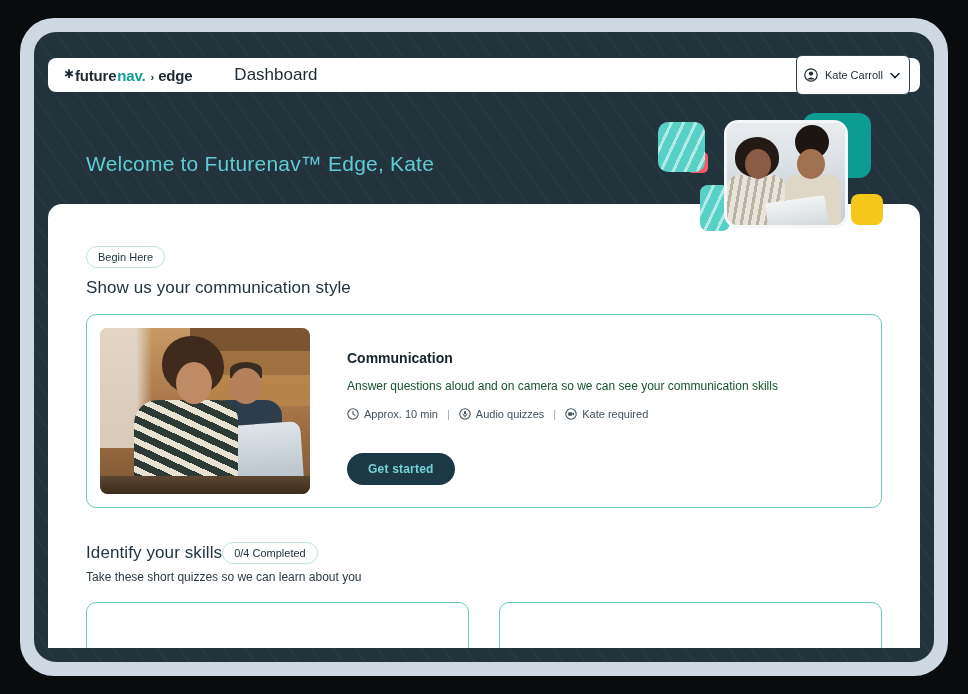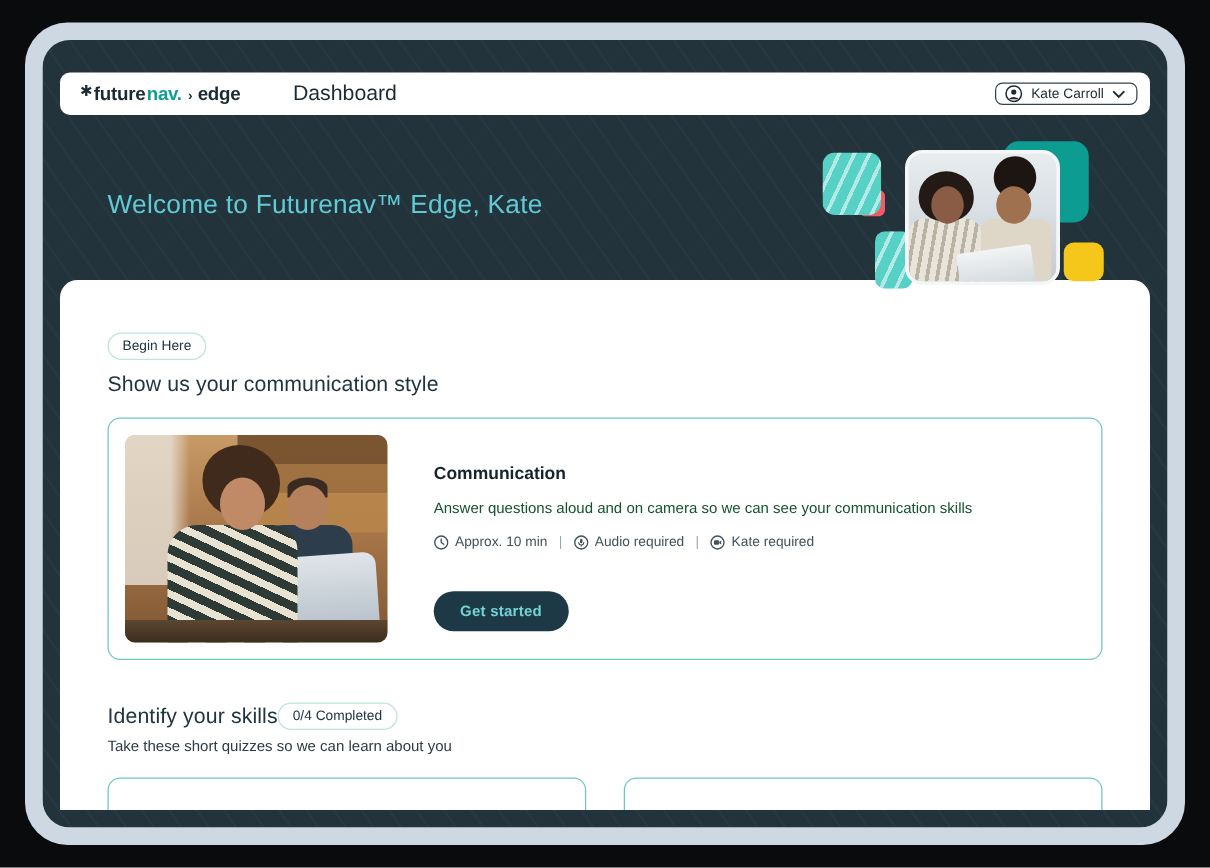--- a/index.html
+++ b/index.html
@@ -34,27 +34,27 @@
   .logo { display: flex; align-items: baseline; gap: 1px; cursor: pointer; }
   .logo .asterisk { font-size: 12px; color: #1c2b33; font-weight: bold; transform: translateY(-3px); }
   .logo .w { font-size: 15px; font-weight: bold; color: #1c2b33; letter-spacing: -0.2px; }
   .logo .nav-teal { font-size: 15px; font-weight: bold; color: #0f9d94; letter-spacing: -0.2px; }
   .logo .sep { font-size: 11px; font-weight: bold; color: #1c2b33; margin: 0 3px 0 4px; }
   .nav-link { font-size: 17px; color: #1c2b33; margin-left: 42px; cursor: pointer; }
   .navbar-spacer { flex: 1; }
   .user-pill {
     display: flex; align-items: center; gap: 7px;
     border: 1px solid #31444d; border-radius: 6px;
-    padding: 3px 9px 3px 7px; height: 18px; cursor: pointer; background: #fff;
+    padding: 3px 9px 3px 7px; height: 40px; cursor: pointer; background: #fff;
   }
   .user-pill .uname { font-size: 11px; color: #1c2b33; font-weight: 500; }
   .user-pill svg { display: block; }
 
   
-  .hero { position: relative; height: 132px; flex: 0 0 auto; }
+  .hero { position: relative; height: 112px; flex: 0 0 auto; }
   .hero-title {
     position: absolute; left: 38px; top: 60px;
     font-size: 21px; font-weight: 400; color: #60cad5; letter-spacing: 0.2px;
   }
   .decor { position: absolute; border-radius: 10px; }
   .striped {
     background:
       repeating-linear-gradient(115deg, rgba(255,255,255,0.55) 0 3px, transparent 3px 11px),
       #57d1c6;
   }
@@ -214,21 +214,21 @@
               </svg>
               <span>Approx. 10 min</span>
             </span>
             <span class="meta-sep">|</span>
             <span class="meta-item">
               <svg width="12" height="12" viewBox="0 0 12 12">
                 <circle cx="6" cy="6" r="5.2" fill="none" stroke="#41525c" stroke-width="1.1"></circle>
                 <rect x="5" y="3" width="2" height="3.6" rx="1" fill="#41525c"></rect>
                 <path d="M4 6 a2 2 0 0 0 4 0 M6 8 V9" fill="none" stroke="#41525c" stroke-width="0.9" stroke-linecap="round"></path>
               </svg>
-              <span>Audio required</span>
+              <span>Audio quizzes</span>
             </span>
             <span class="meta-sep">|</span>
             <span class="meta-item">
               <svg width="12" height="12" viewBox="0 0 12 12">
                 <circle cx="6" cy="6" r="5.2" fill="none" stroke="#41525c" stroke-width="1.1"></circle>
                 <rect x="3.2" y="4.2" width="4" height="3.6" rx="0.8" fill="#41525c"></rect>
                 <path d="M7.4 5.4 L9 4.4 V7.6 L7.4 6.6 Z" fill="#41525c"></path>
               </svg>
               <span>Kate required</span>
             </span>

